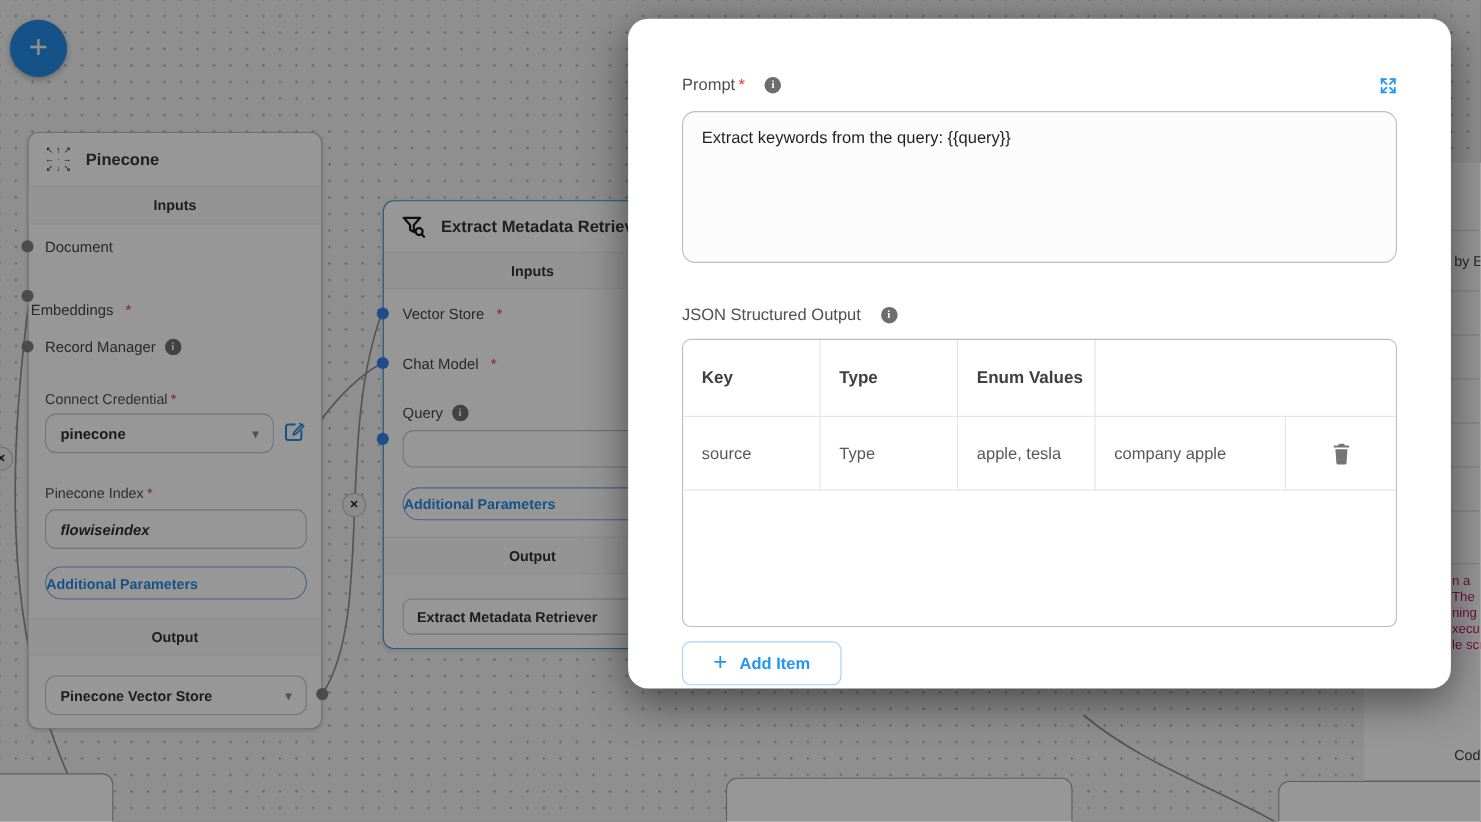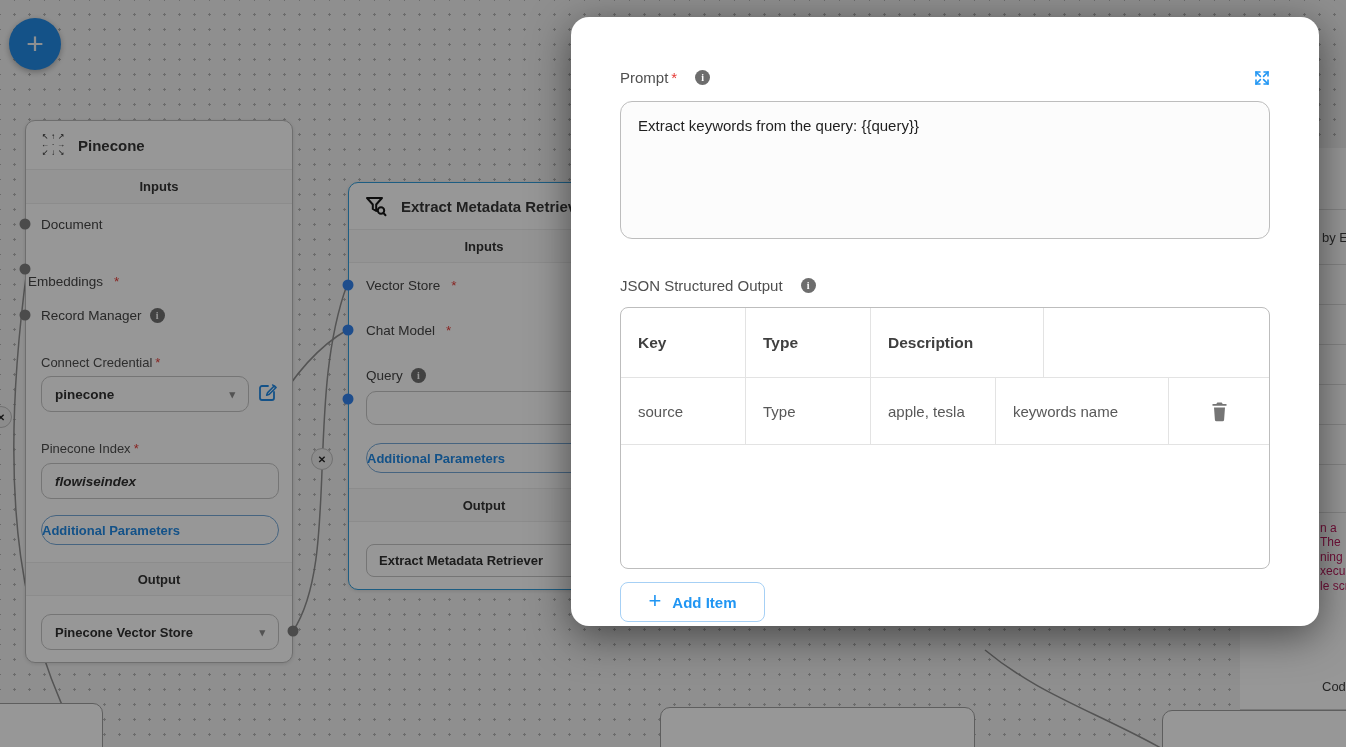--- a/index.html
+++ b/index.html
@@ -272,28 +272,28 @@
       <div class="plabel">
         <span>JSON Structured Output</span>
         <span class="infoc">i</span>
       </div>
     </div>
 
     <div class="otable">
       <div class="trow head">
         <div class="tcell c-key">Key</div>
         <div class="tcell c-type">Type</div>
-        <div class="tcell c-desc">Description</div>
+        <div class="tcell c-enum">Enum Values</div>
         <div class="tcell c-act"></div>
       </div>
       <div class="trow body">
         <div class="tcell c-key">source</div>
         <div class="tcell c-type">Type</div>
         <div class="tcell c-enum">apple, tesla</div>
-        <div class="tcell c-desc">keywords name</div>
+        <div class="tcell c-desc">company apple</div>
         <div class="tcell c-act">
           <span class="trash">
             <svg width="19" height="21" viewBox="0 0 19 21">
               <path fill="#757575" d="M4 6.5 h11 l-0.9 12.3 a1.6 1.6 0 0 1 -1.6 1.5 H6.5 a1.6 1.6 0 0 1 -1.6 -1.5 L4 6.5 z"></path>
               <path fill="#757575" d="M7.3 1.5 h4.4 l1 1.6 H16.5 v1.7 H2.5 V3.1 h3.8 l1 -1.6 z"></path>
             </svg>
           </span>
         </div>
       </div>
     </div>

